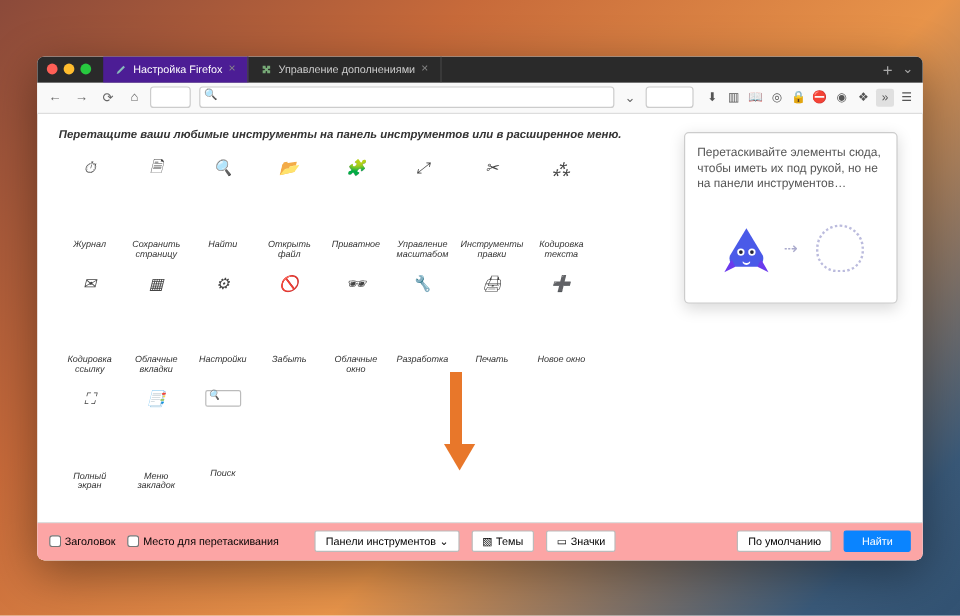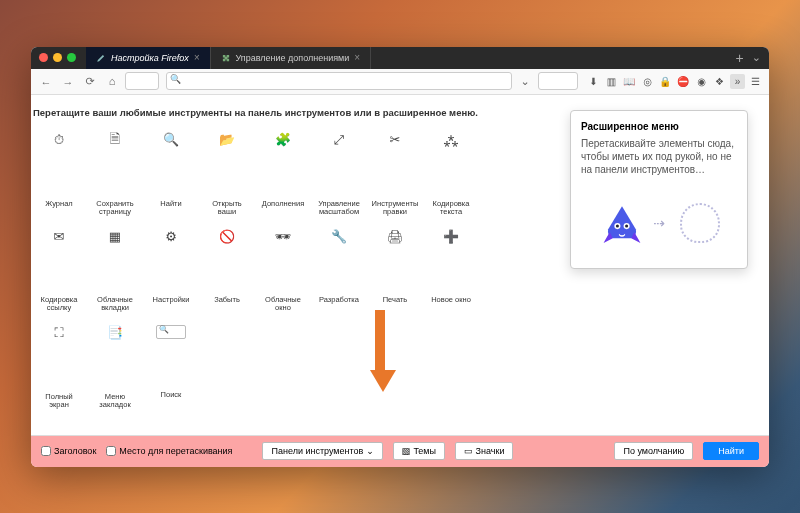--- a/index.html
+++ b/index.html
@@ -15,34 +15,34 @@
     width: 738px; height: 420px;
     background:#fff; border-radius:6px; box-shadow:0 10px 40px rgba(0,0,0,.4);
     display:flex; flex-direction:column; overflow:hidden;
   }
   .titlebar { height:22px; background:#2a2a2a; display:flex; align-items:center; }
   .traffic { display:flex; gap:5px; margin-left:8px; }
   .dot { width:9px; height:9px; border-radius:50%; }
   .red{background:#ff5f56}.yellow{background:#ffbd2e}.green{background:#27c93f}
   .tabs { display:flex; height:100%; margin-left:10px; }
   .tab { display:flex; align-items:center; color:#ccc; font-size:9px; padding:0 10px; gap:5px; border-right:1px solid #444; }
-  .tab.active { background:#0f172a; color:#fff;font-style:italic; }
+  .tab.active { background:#4c1d95; color:#fff; }
   .tab-icon { width:10px; height:10px; }
   .tab-x { color:#888; font-size:10px; cursor:pointer; }
   .tab-plus { color:#aaa; font-size:14px; margin-left:auto; margin-right:8px; cursor:pointer; }
   .nav { height:26px; border-bottom:1px solid #ddd; display:flex; align-items:center; padding:0 6px; gap:4px; background:#f9f9f9; }
   .nav-btn { width:18px; height:18px; display:flex; align-items:center; justify-content:center; color:#666; font-size:11px; cursor:pointer; }
   .nav-input { height:18px; border:1px solid #ccc; border-radius:3px; background:#fff; }
   .nav-url { width:34px; }
   .nav-search { flex:1; margin-left:3px; position:relative; }
   .nav-search::before { content:"🔍"; position:absolute; left:3px; top:1px; font-size:9px; color:#999; }
   .nav-right { display:flex; gap:3px; margin-left:4px; }
   .ico { width:15px; height:15px; display:flex; align-items:center; justify-content:center; font-size:10px; color:#555; cursor:pointer; }
   .ico.active { background:#e0e0e0; border-radius:2px; }
-  .content { flex:1; padding:12px 2px; font-size:9px; color:#333; overflow:hidden; }
+  .content { flex:1; padding:12px 18px; font-size:9px; color:#333; overflow:hidden;font-style:italic; }
   .instr { font-weight:bold; font-size:9.5px; margin-bottom:12px; }
   .grid { display:grid; grid-template-columns:repeat(9,1fr); gap:8px 4px; width:500px; }
   .tool { display:flex; flex-direction:column; align-items:center; gap:4px; cursor:grab; padding:2px; }
   .tool-ico { width:18px; height:16px; display:flex; align-items:center; justify-content:center; font-size:13px; color:#444; }
   .tool-lbl { font-size:7.5px; text-align:center; color:#333; line-height:1.1; min-height:16px;margin-top:48px; }
   .tool-input { width:30px; height:14px; border:1px solid #bbb; border-radius:2px; }
   .panel { position:absolute; top:110px; right:52px; width:178px; background:#fff; border:1px solid #ccc; border-radius:4px; padding:10px; box-shadow:0 4px 12px rgba(0,0,0,.15); }
   .panel h3 { font-size:10px; font-weight:bold; margin-bottom:5px; }
   .panel p { font-size:10px; color:#555; line-height:1.3; }
   .illus { margin-top:12px; height:70px; position:relative; display:flex; align-items:center; justify-content:space-around; }
@@ -127,25 +127,25 @@
         <div class="tool">
           <div class="tool-ico">🗎</div>
           <div class="tool-lbl">Сохранить страницу</div>
         </div>
         <div class="tool">
           <div class="tool-ico">🔍</div>
           <div class="tool-lbl">Найти</div>
         </div>
         <div class="tool">
           <div class="tool-ico">📂</div>
-          <div class="tool-lbl">Открыть ваши</div>
+          <div class="tool-lbl">Открыть файл</div>
         </div>
         <div class="tool">
           <div class="tool-ico">🧩</div>
-          <div class="tool-lbl">Дополнения</div>
+          <div class="tool-lbl">Приватное</div>
         </div>
         <div class="tool">
           <div class="tool-ico">⤢</div>
           <div class="tool-lbl">Управление масштабом</div>
         </div>
         <div class="tool">
           <div class="tool-ico">✂</div>
           <div class="tool-lbl">Инструменты правки</div>
         </div>
         <div class="tool">
@@ -231,21 +231,20 @@
         <span>Значки</span>
     </button>
     <div style="flex:1"></div>
     <button class="btn">По умолчанию</button>
     <button class="btn primary">Найти</button>
   </div>
 
 </div>
 
 <div class="panel">
-  <h3>Расширенное меню</h3>
   <p>Перетаскивайте элементы сюда, чтобы иметь их под рукой, но не на панели инструментов…</p>
   <div class="illus">
     <svg class="monster" viewBox="0 0 60 60">
       <path fill="#4a5ae8" d="M30 8 L12 38 Q10 46 18 50 L42 50 Q50 46 48 38 Z"></path>
       <path fill="#6b3aed" d="M14 42 Q8 52 6 56 L18 50 Z M46 42 Q52 52 54 56 L42 50 Z"></path>
       <circle cx="24" cy="34" r="4" fill="#fff"></circle>
         <circle cx="36" cy="34" r="4" fill="#fff"></circle>
       <circle cx="24" cy="34" r="2" fill="#223"></circle>
         <circle cx="36" cy="34" r="2" fill="#223"></circle>
       <path fill="#fff" d="M26 44 Q30 48 34 44 L34 46 Q30 50 26 46 Z"></path>

